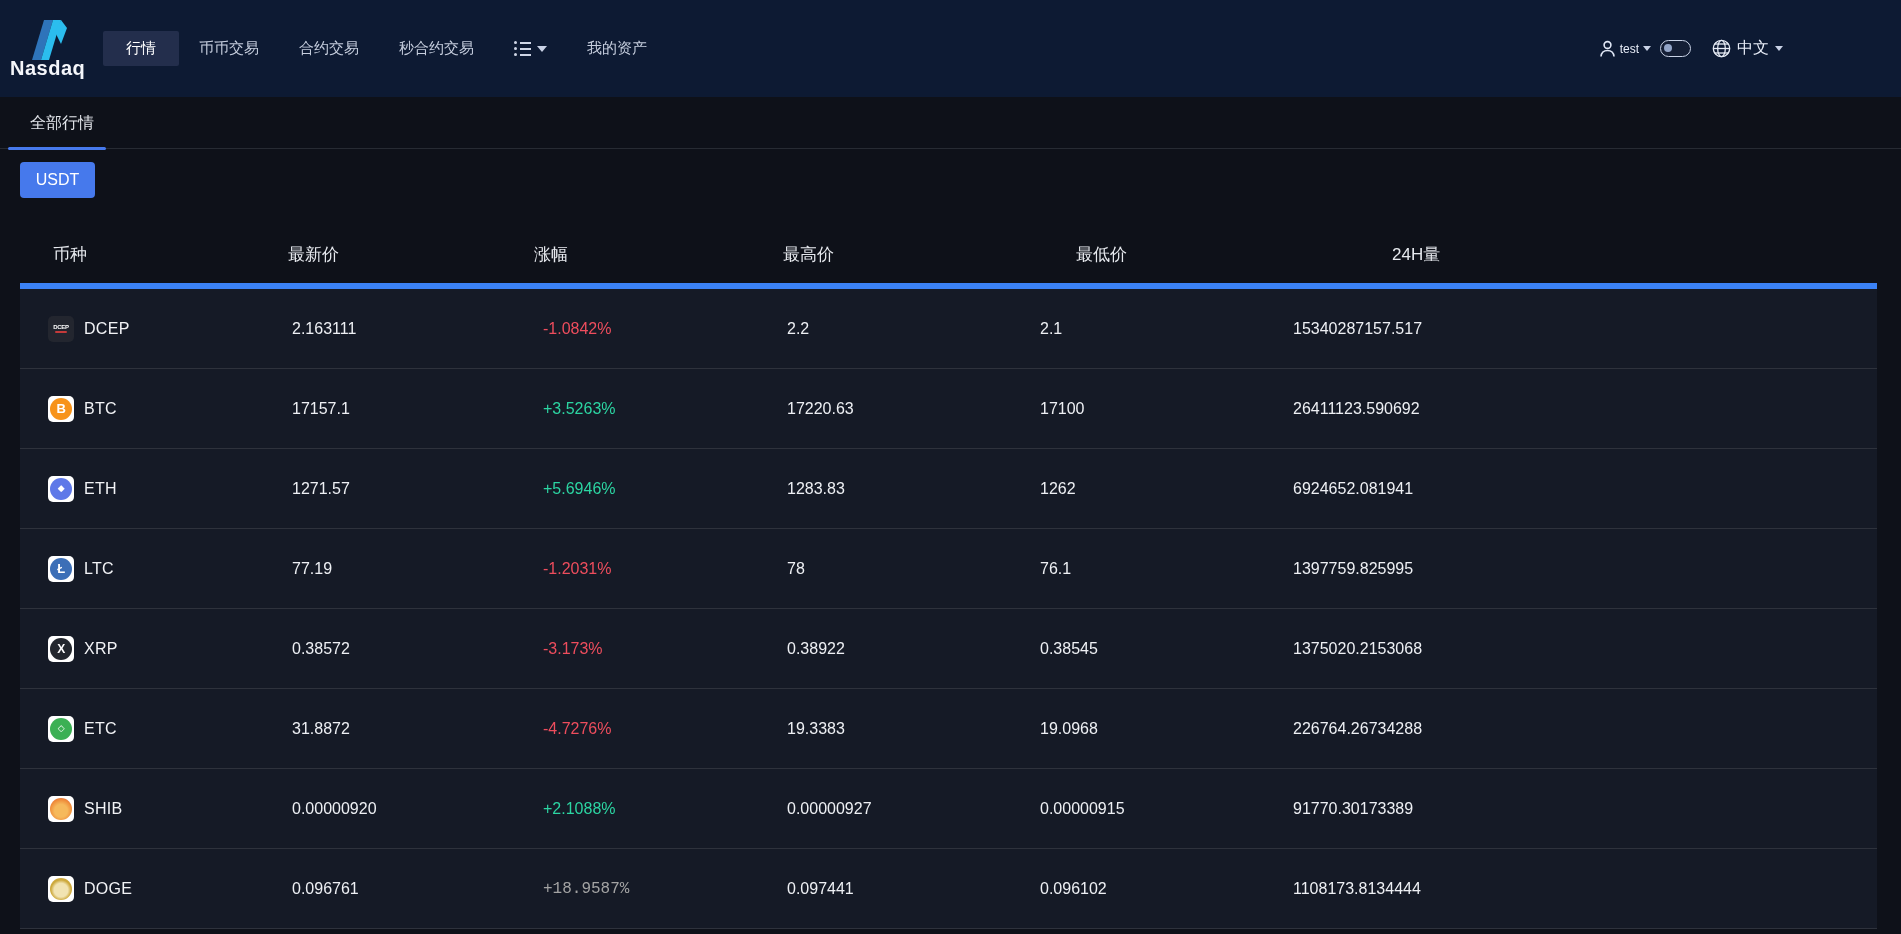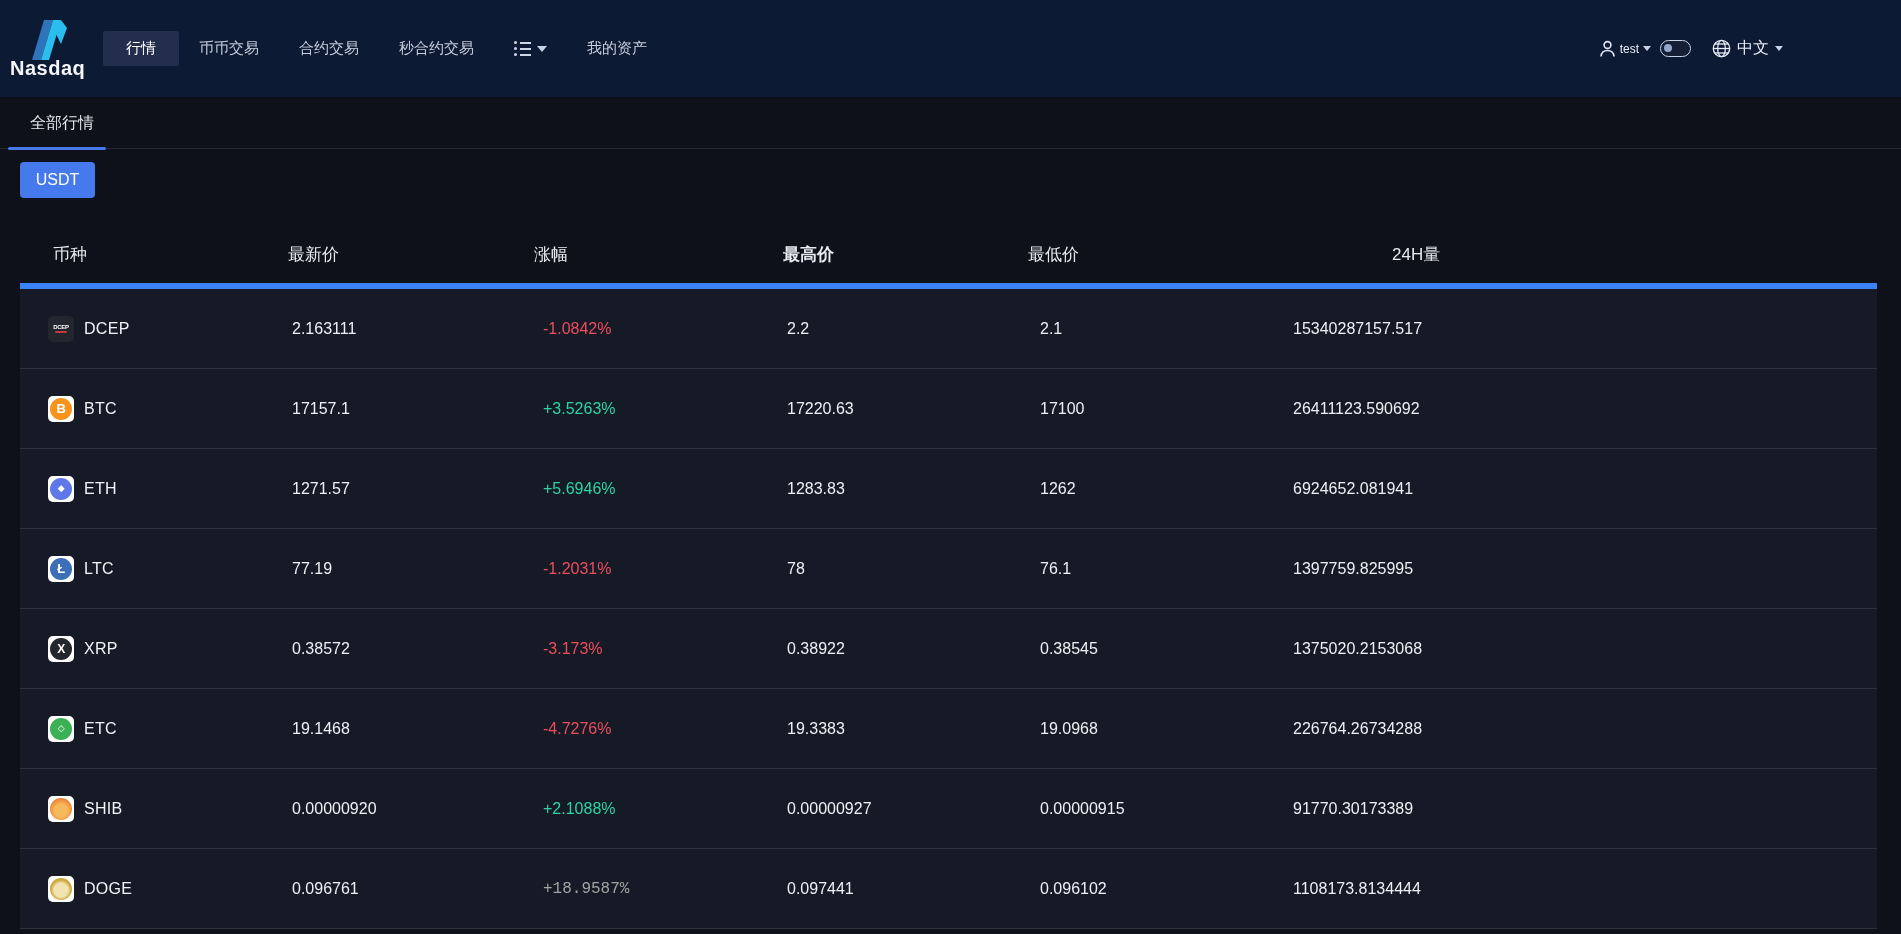--- a/index.html
+++ b/index.html
@@ -33,21 +33,21 @@
   .tab { position:absolute; left:30px; top:16px; font-size:16px; color:#e2e5ea; cursor:pointer; }
   .tab-underline { position:absolute; left:8px; bottom:-2px; width:98px; height:3px; background:#4679ec; border-radius:2px; }
 
   
   .usdt-btn { display:block; margin:13px 0 0 20px; width:75px; height:36px; background:#4679ec; color:#fff; border:none; border-radius:4px; font-size:16px; font-family:inherit; cursor:pointer; }
 
   
   .market { margin-left:20px; width:1857px; }
   .thead { position:relative; height:64px; margin-top:27px; border-bottom:6px solid #3b82f6; }
   .th { position:absolute; top:50%; transform:translateY(-50%); font-size:17px; color:#e7eaef; white-space:nowrap; }
-  .h0{left:33px;} .h1{left:268px;} .h2{left:514px;} .h3{left:763px;font-weight:bold;} .h4{left:1008px;} .h5{left:1372px;}
+  .h0{left:33px;} .h1{left:268px;} .h2{left:514px;} .h3{left:763px;} .h4{left:1056px;} .h5{left:1372px;}
   .trow { position:relative; height:80px; background:#151a26; border-bottom:1px solid #2e323c; cursor:pointer; }
   .cell { position:absolute; top:50%; transform:translateY(-50%); font-size:16px; color:#eef0f4; white-space:nowrap; }
   .c0{left:28px; display:flex; align-items:center; gap:10px;}
   .c1{left:272px;} .c2{left:523px;} .c3{left:767px;} .c4{left:1020px;} .c5{left:1273px;}
   .coin-label { font-size:16px; color:#f2f3f6; letter-spacing:.3px; }
   .icon-frame { width:26px; height:26px; border-radius:5px; display:flex; align-items:center; justify-content:center; flex:none; }
   .icon-core { width:22px; height:22px; border-radius:50%; display:flex; flex-direction:column; align-items:center; justify-content:center; line-height:1; }
   .icon-core span { font-weight:700; letter-spacing:-.3px; }
   .sub-bar { display:block; width:12px; height:2px; margin-top:1px; border-radius:1px; }
 </style>
@@ -215,21 +215,21 @@
 
   <div class="trow">
     <div class="cell c0">
       <span class="icon-frame" style="background: rgb(255, 255, 255);">
             <span class="icon-core" style="background: rgb(59, 176, 84);">
               <span style="font-size: 9px; color: rgb(255, 255, 255);">◇</span>
             </span>
           </span>
       <span class="coin-label">ETC</span>
     </div>
-    <div class="cell c1">19.1468</div>
+    <div class="cell c1">31.8872</div>
     <div class="cell c2" style="color: rgb(238, 77, 93);">-4.7276%</div>
     <div class="cell c3">19.3383</div>
     <div class="cell c4">19.0968</div>
     <div class="cell c5">226764.26734288</div>
   </div>
 
   <div class="trow">
     <div class="cell c0">
       <span class="icon-frame" style="background: rgb(255, 255, 255);">
             <span class="icon-core" style="background: radial-gradient(circle at 50% 58%, rgb(246, 185, 92) 0px, rgb(246, 185, 92) 38%, rgb(239, 140, 58) 66%, rgb(219, 69, 49) 100%);"></span>

